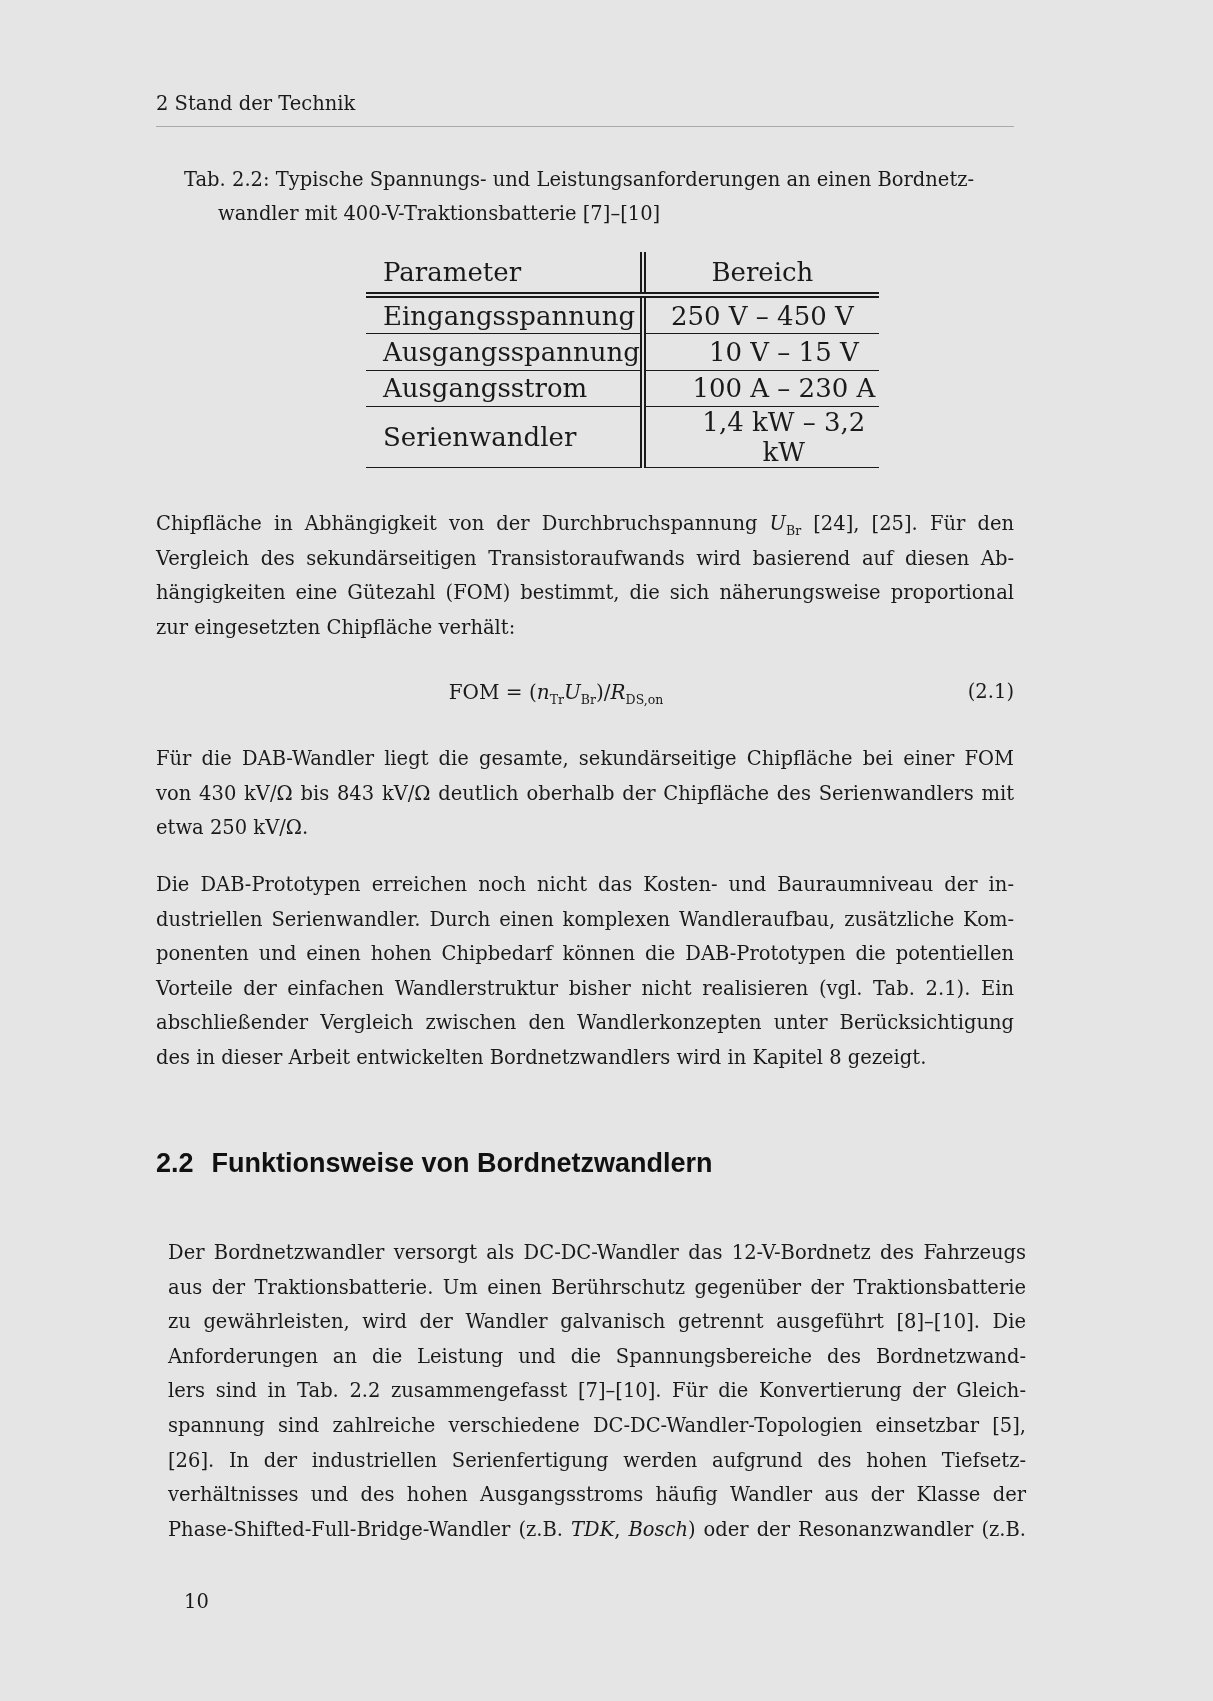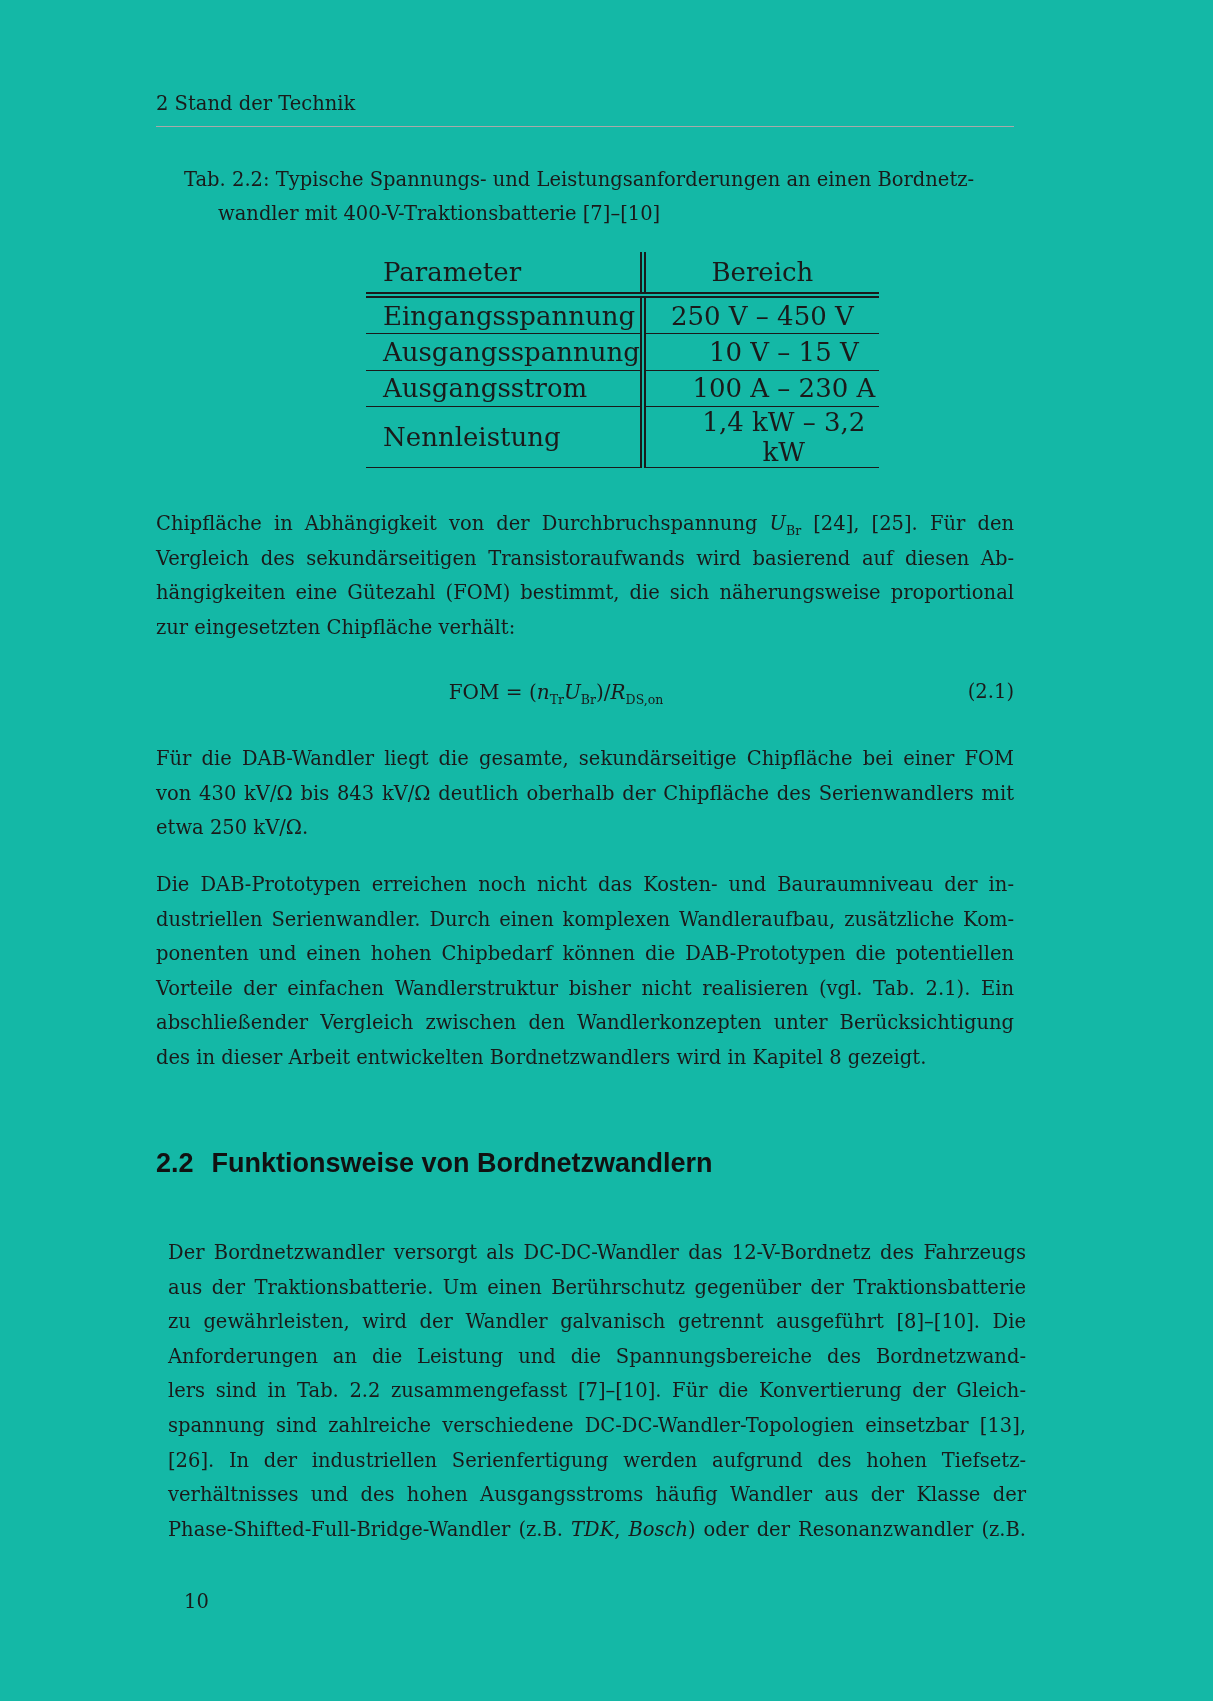--- a/index.html
+++ b/index.html
@@ -5,21 +5,21 @@
   html, body { margin: 0; padding: 0; }
   body {
     width: 1213px; height: 1701px;
     background: #ffffff;
     font-family: "DejaVu Serif", serif;
     font-size: 19.5px;
     color: #1a1a1a;
     position: relative;
     overflow: hidden;
   }
-  .page { position: absolute; inset: 0; background: #14b8a6; }
+  .page { position: absolute; inset: 0; background: #e5e5e5; }
 
   .block { position: absolute; left: 156px; width: 858px; }
 
   .line { line-height: 34.6px; text-align: justify; text-align-last: justify; }
   .line.last { text-align: left; text-align-last: left; }
 
   
   .running-head { top: 92px; font-size: 19.5px; line-height: 24px; }
   .head-rule { position: absolute; left: 156px; top: 126px; width: 858px; height: 0;
                border-top: 1.5px solid #a9a9a9; }
@@ -94,21 +94,21 @@
       </tr>
       <tr>
         <td class="col1">Ausgangsspannung</td>
         <td class="col2">10 V – 15 V</td>
       </tr>
       <tr>
         <td class="col1">Ausgangsstrom</td>
         <td class="col2">100 A – 230 A</td>
       </tr>
       <tr class="lastrow">
-        <td class="col1">Nennleistung</td>
+        <td class="col1">Serienwandler</td>
         <td class="col2">1,4 kW – 3,2 kW</td>
       </tr>
     </tbody>
   </table>
 
   <div class="block p-chip">
     <div class="line"><span>Chipfläche in Abhängigkeit von der Durchbruchspannung </span><span class="var">U</span><sub class="s">Br</sub><span> [24], [25]. Für den</span></div>
     <div class="line">Vergleich des sekundärseitigen Transistoraufwands wird basierend auf diesen Ab-</div>
     <div class="line">hängigkeiten eine Gütezahl (FOM) bestimmt, die sich näherungsweise proportional</div>
     <div class="line last">zur eingesetzten Chipfläche verhält:</div>
@@ -137,21 +137,21 @@
   <div class="block section-heading">
     <span class="num">2.2</span><span>Funktionsweise von Bordnetzwandlern</span>
   </div>
 
   <div class="block p-bord">
     <div class="line">Der Bordnetzwandler versorgt als DC-DC-Wandler das 12-V-Bordnetz des Fahrzeugs</div>
     <div class="line">aus der Traktionsbatterie. Um einen Berührschutz gegenüber der Traktionsbatterie</div>
     <div class="line">zu gewährleisten, wird der Wandler galvanisch getrennt ausgeführt [8]–[10]. Die</div>
     <div class="line">Anforderungen an die Leistung und die Spannungsbereiche des Bordnetzwand-</div>
     <div class="line">lers sind in Tab. 2.2 zusammengefasst [7]–[10]. Für die Konvertierung der Gleich-</div>
-    <div class="line">spannung sind zahlreiche verschiedene DC-DC-Wandler-Topologien einsetzbar [13],</div>
+    <div class="line">spannung sind zahlreiche verschiedene DC-DC-Wandler-Topologien einsetzbar [5],</div>
     <div class="line">[26]. In der industriellen Serienfertigung werden aufgrund des hohen Tiefsetz-</div>
     <div class="line">verhältnisses und des hohen Ausgangsstroms häufig Wandler aus der Klasse der</div>
     <div class="line"><span>Phase-Shifted-Full-Bridge-Wandler (z.B. </span><span class="it">TDK</span><span>, </span><span class="it">Bosch</span><span>) oder der Resonanzwandler (z.B.</span></div>
   </div>
 
   <div class="page-number">10</div>
 
 </div>
 
 </body></html>

